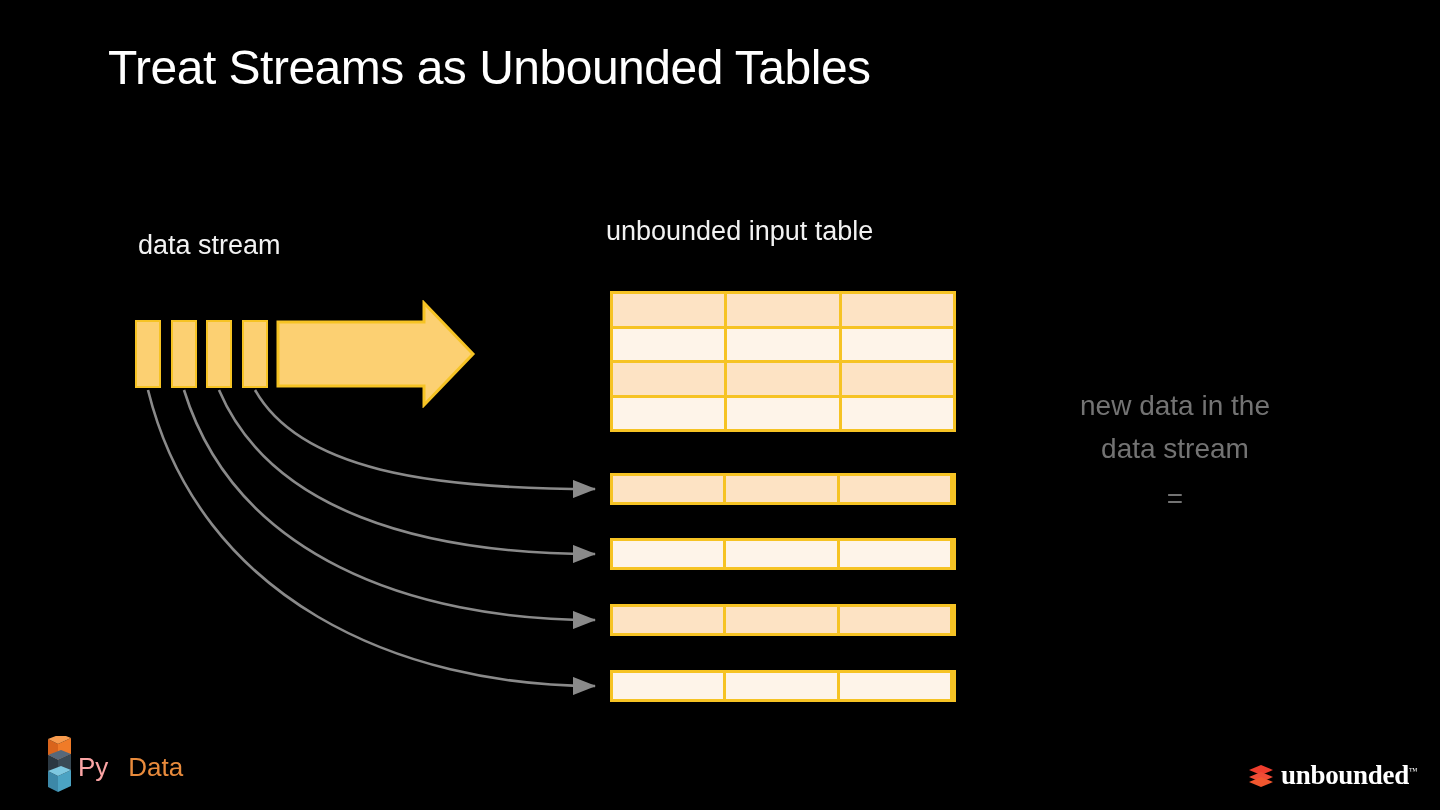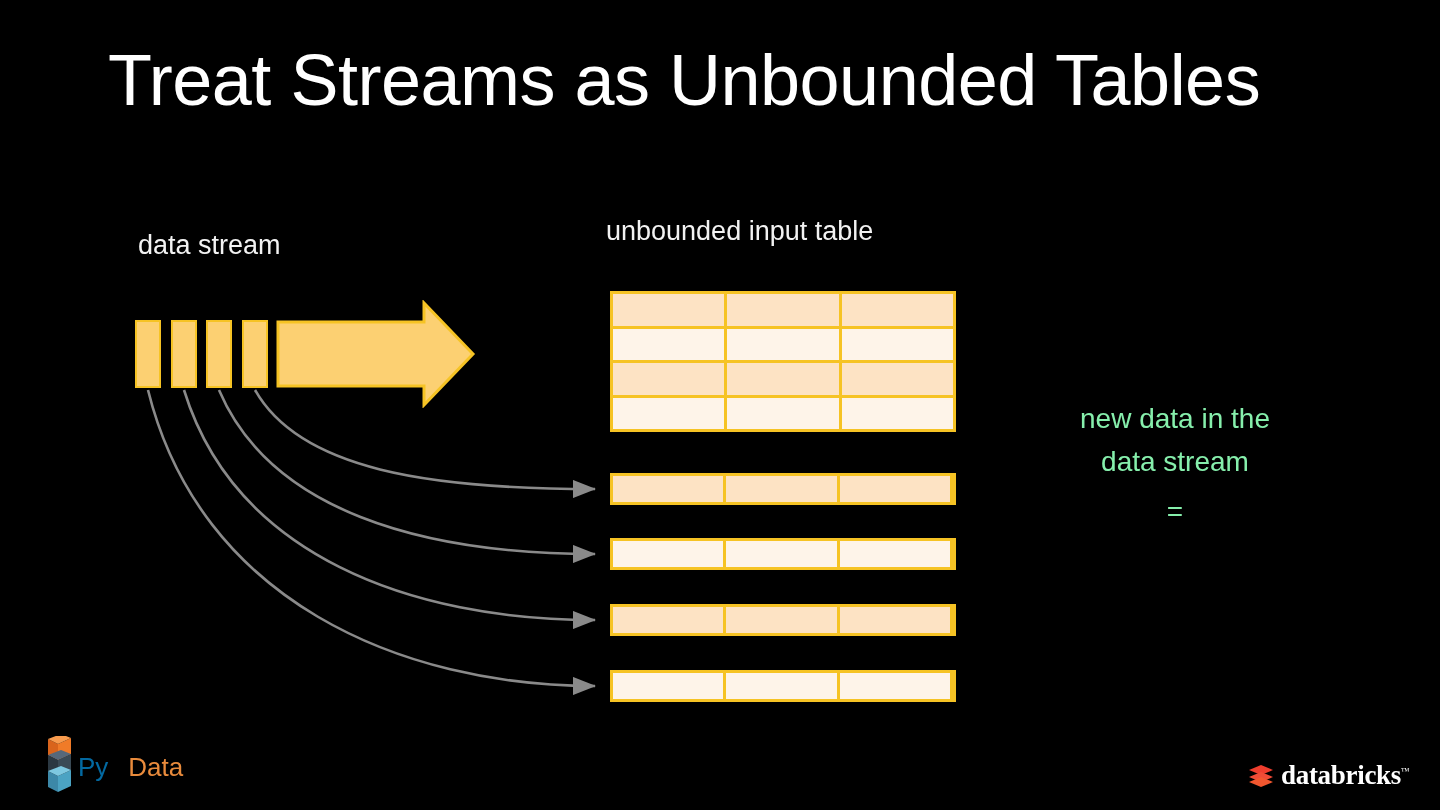--- a/index.html
+++ b/index.html
@@ -23,21 +23,21 @@
     height: 810px;
     background: #000000;
   }
 
   
   .slide-title {
     position: absolute;
     left: 108px;
     top: 44px;
     width: 1250px;
-    font-size: 72px;
+    font-size: 48px;
     font-weight: 300;
     letter-spacing: -0.5px;
     line-height: 1.0;
     color: #ffffff;
     white-space: nowrap;
   }
 
   
   .caption {
     position: absolute;
@@ -123,27 +123,27 @@
     left: 0; top: 0;
     width: 1440px;
     height: 810px;
     pointer-events: none;
   }
 
   
   .explain {
     position: absolute;
     left: 1000px;
-    top: 397px;
+    top: 384px;
     width: 350px;
     text-align: center;
     font-size: 28px;
     font-weight: 300;
     line-height: 1.55;
-    color: #86efac;
+    color: #737373;
   }
   .explain .eq {
     display: block;
     margin: 6px 0 6px 0;
     font-size: 28px;
   }
   .explain .line { display: block; }
 
   
   .pydata-logo {
@@ -155,21 +155,21 @@
   }
   .pydata-word {
     position: absolute;
     left: 78px;
     top: 752px;
     font-size: 26px;
     font-weight: 400;
     letter-spacing: 0px;
     white-space: nowrap;
   }
-  .pydata-word .py { color: #0369a1; text-align: right; }
+  .pydata-word .py { color: #fca5a5; text-align: right; }
   .pydata-word .data { color: #e98b3c; margin-left: 20px; }
 
   
   .dbx {
     position: absolute;
     left: 1248px;
     top: 760px;
     height: 30px;
     display: flex;
     align-items: center;
@@ -292,16 +292,16 @@
   <div class="pydata-word">
     <span class="py">Py</span><span class="data">Data</span>
   </div>
 
   <div class="dbx">
     <svg width="26" height="24" viewBox="0 0 26 24" xmlns="http://www.w3.org/2000/svg">
       <polygon points="13,2 25,7 13,12 1,7" fill="#ee3d2d"></polygon>
       <polygon points="13,9 25,14 13,19 1,14" fill="#ef4b36"></polygon>
       <polygon points="13,14 25,19 13,24 1,19" fill="#f2572f"></polygon>
     </svg>
-    <span class="dbx-word"><span>databricks</span><span class="dbx-tm">™</span></span>
+    <span class="dbx-word"><span>unbounded</span><span class="dbx-tm">™</span></span>
   </div>
 
 </div>
 
 </body></html>

